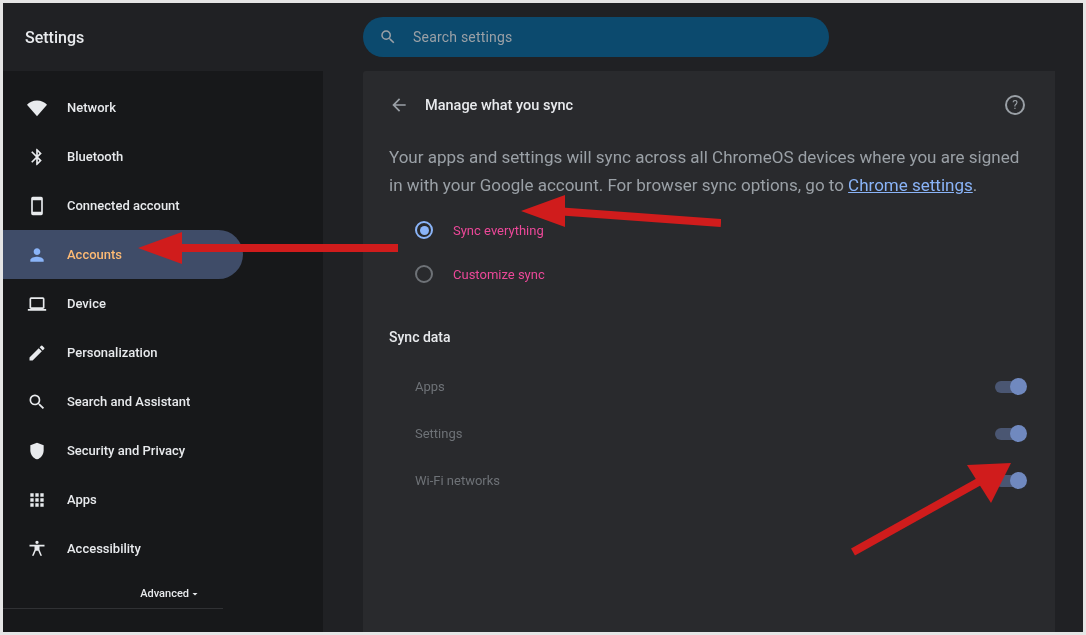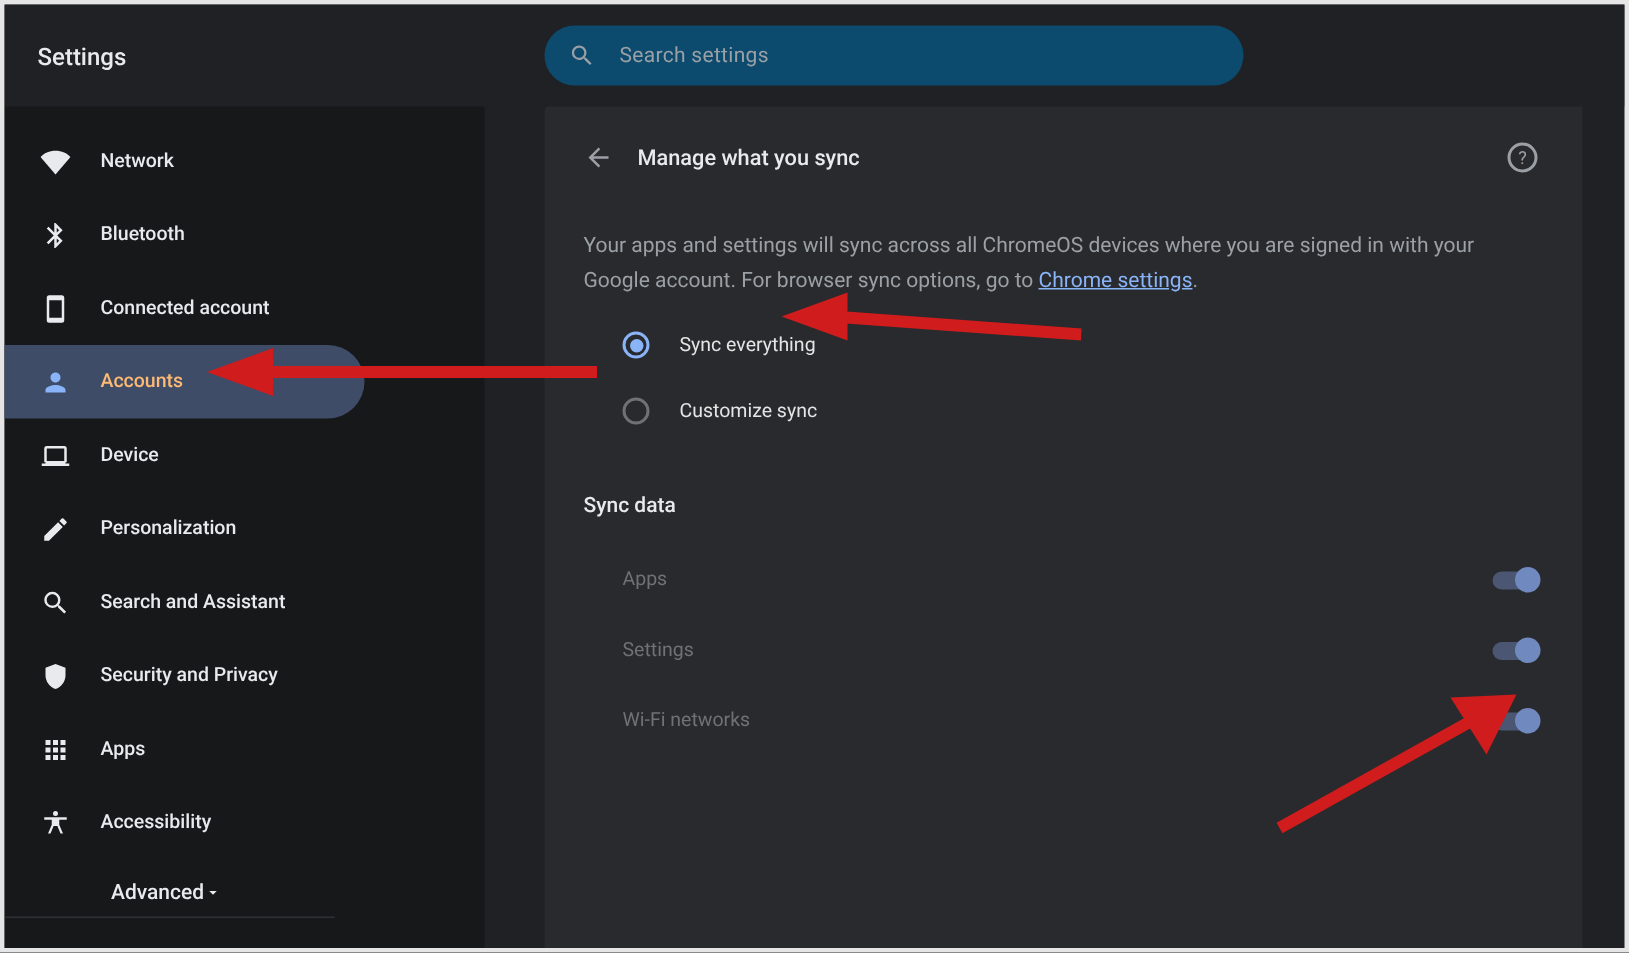--- a/index.html
+++ b/index.html
@@ -77,50 +77,50 @@
   }
   .sidebar-item .icon { width: 20px; height: 20px; fill: #e8eaed; color:#e8eaed; display:flex; align-items:center; justify-content:center; }
   .sidebar-item.active {
     background: #3f4c68;
     color: #8ab4f8;
   }
   .sidebar-item.active .icon { fill:#8ab4f8; color:#8ab4f8; }
   .sidebar-item.active .label { color:#fdba74; }
 
   .advanced {
-    display:flex; align-items:center; justify-content:center;
+    display:flex; align-items:center; justify-content:flex-end;
     width: 220px;
     padding: 14px 22px 8px 18px;
-    color:#e8eaed; font-size:14px; font-weight:500;
+    color:#e8eaed; font-size:11px; font-weight:500;
     cursor:pointer;
     border-bottom: 1px solid #303134;
     margin-left: 0;
   }
 
   
   .main {
     position: absolute;
     top: 68px; left: 360px; right: 28px; bottom: 0;
     background: #292a2d;
     border-top-left-radius: 3px;
     padding: 24px 30px 0 26px;
   }
   .page-head {
     display:flex; align-items:center; gap:16px;
-    margin-bottom: 38px;
+    margin-bottom: 28px;
   }
   .back-btn { width:20px; height:20px; fill:#9aa0a6; cursor:pointer; }
   .page-title { font-size: 14.5px; font-weight:500; color:#e8eaed; flex:1; }
   .help-btn { width:20px; height:20px; border:2px solid #9aa0a6; border-radius:50%; color:#9aa0a6; font-size:12px; display:flex; align-items:center; justify-content:center; cursor:pointer; }
 
-  .desc { color:#9aa0a6; font-size:14px; line-height:1.65; margin-bottom: 22px; }
+  .desc { color:#9aa0a6; font-size:17px; line-height:1.65; margin-bottom: 22px; }
   .desc a { color:#8ab4f8; text-decoration: underline; }
 
   .radio-group { display:flex; flex-direction:column; gap: 26px; padding-left: 26px; margin-bottom: 46px; }
-  .radio-row { display:flex; align-items:center; gap:20px; cursor:pointer; font-size:13px; color:#e5e5e5; }
+  .radio-row { display:flex; align-items:center; gap:20px; cursor:pointer; font-size:13px; color:#ec4899; }
   .radio { width:18px; height:18px; border:2px solid #6e7277; border-radius:50%; display:flex; align-items:center; justify-content:center; }
   .radio.checked { border-color:#8ab4f8; }
   .radio.checked::after { content:""; width:9px; height:9px; background:#8ab4f8; border-radius:50%; }
 
   .section-label { font-size:14px; font-weight:500; color:#e8eaed; margin-bottom: 18px; }
   .sync-list { display:flex; flex-direction:column; }
   .sync-row { display:flex; align-items:center; justify-content:space-between; height:47px; padding-left:26px; font-size:13px; color:#6e7277; }
 
   .toggle { width:30px; height:12px; background:#4a5672; border-radius:8px; position:relative; }
   .toggle::after { content:""; position:absolute; right:-2px; top:-3px; width:17px; height:17px; background:#7089bf; border-radius:50%; }

